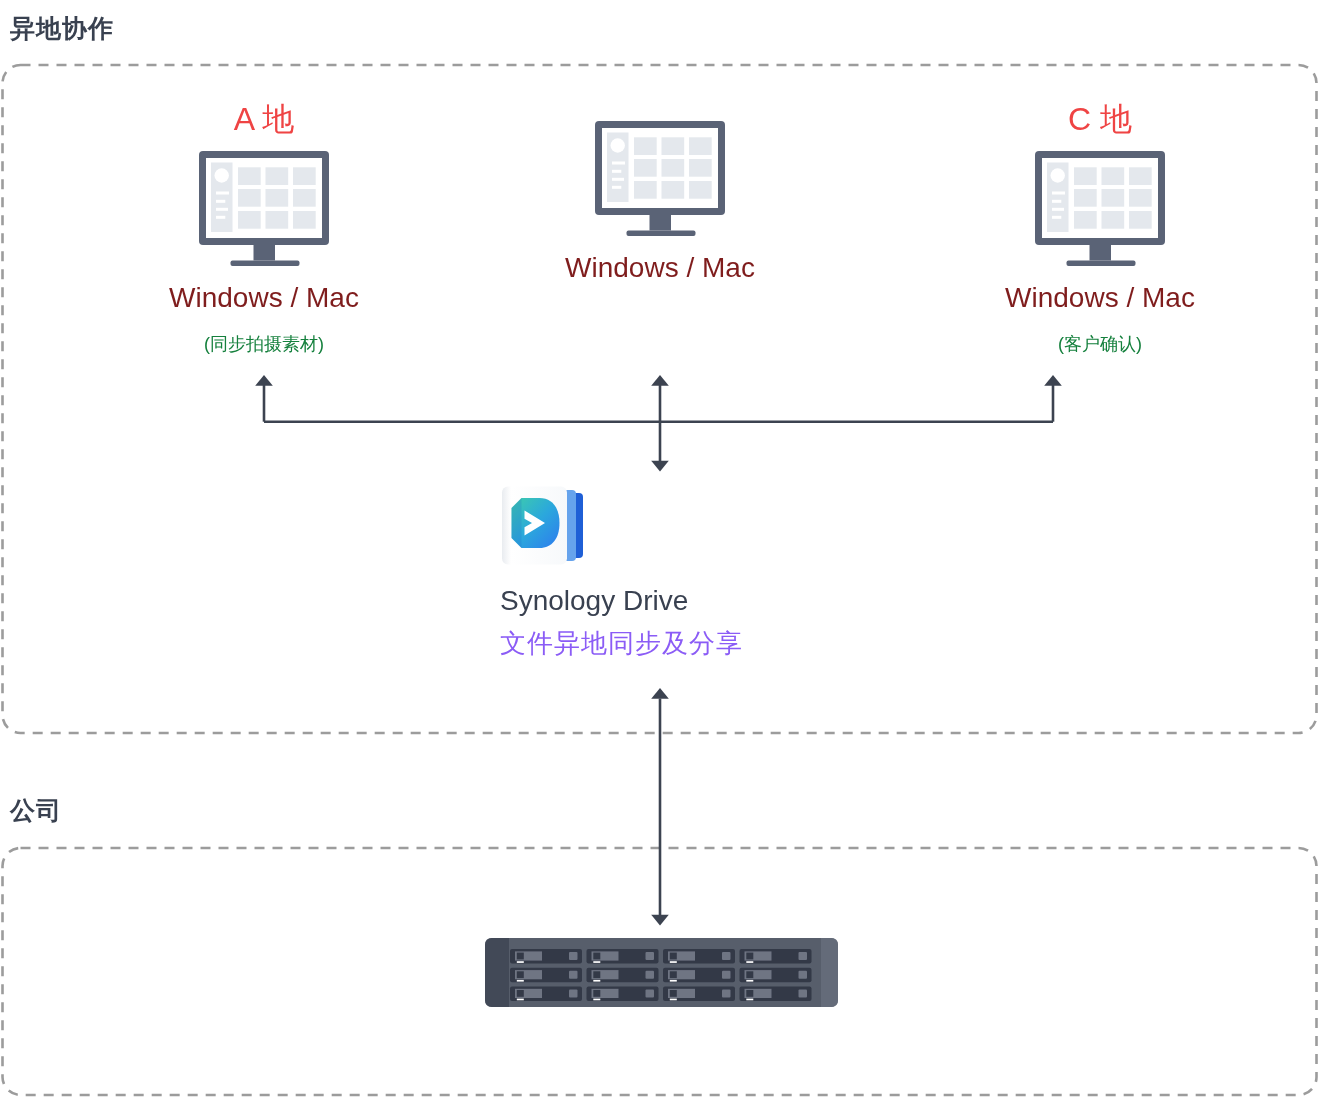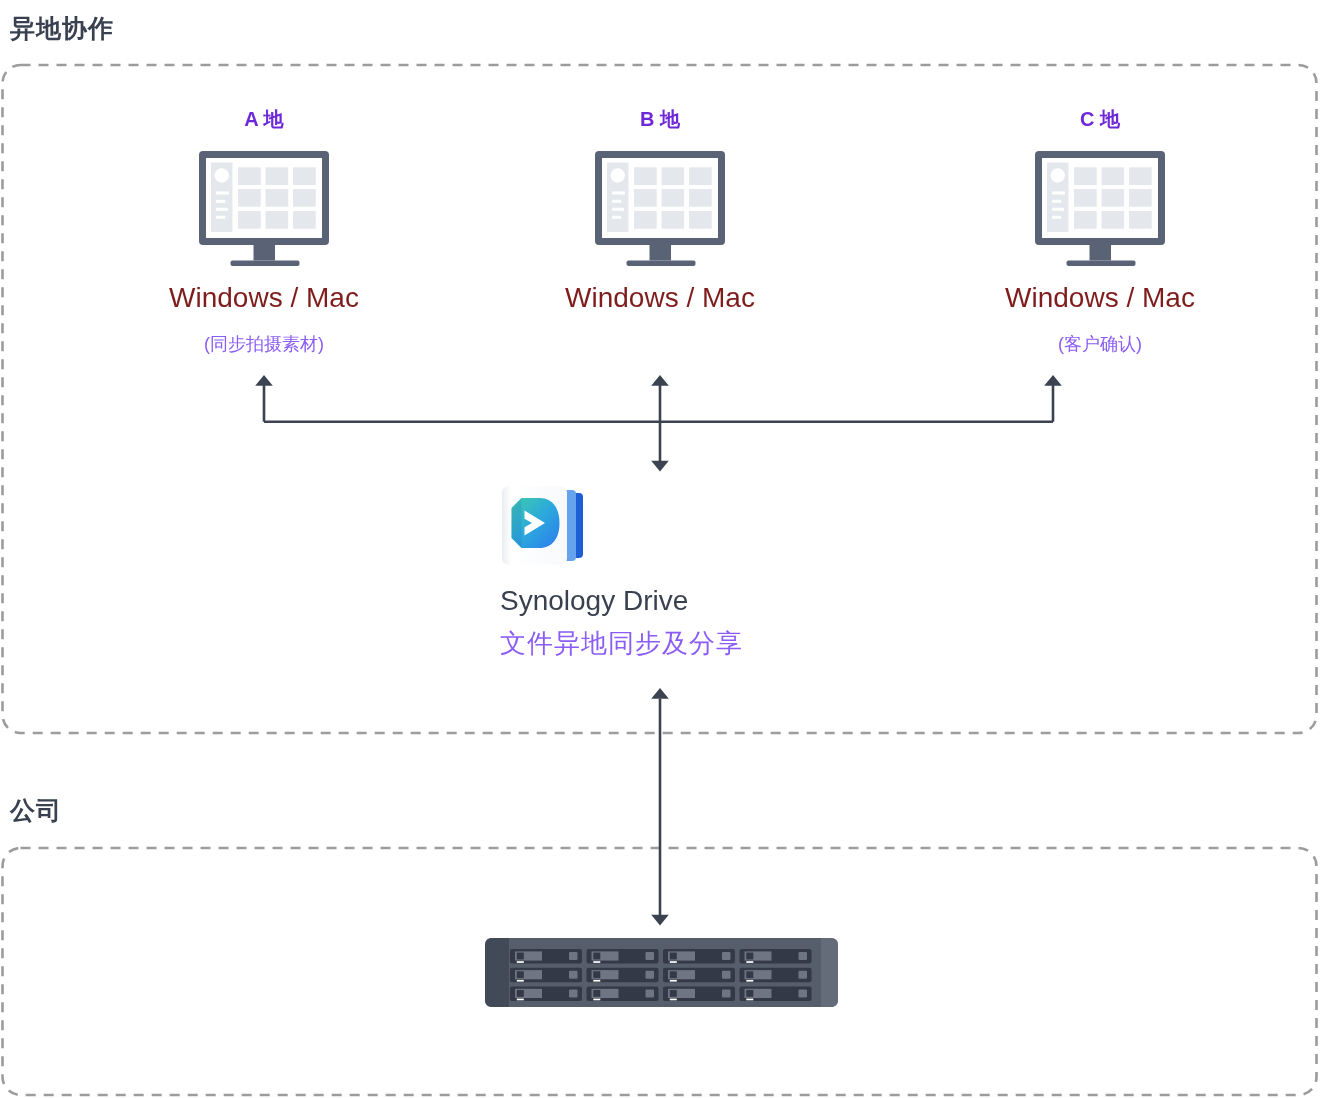--- a/index.html
+++ b/index.html
@@ -28,38 +28,38 @@
   .section-title.remote { top:12px; }
   .section-title.company { top:794px; }
 
   .station {
     position:absolute;
     width:320px;
     top:104px;
     text-align:center;
   }
   .station-name {
-    font-size:20px;
-    font-weight:700;
-    color:#6d28d9;
+    font-size:32px;
+    font-weight:400;
+    color:#ef4444;
     line-height:30px;
   }
   .monitor-wrap { margin-top:17px; height:115px; }
   .station-platform {
     margin-top:15px;
     font-size:28px;
     font-weight:500;
     color:#7f1d1d;
     line-height:34px;
   }
   .station-note {
     margin-top:18px;
     font-size:18px;
     font-weight:500;
-    color:#8b5cf6;
+    color:#15803d;
     line-height:22px;
   }
 
   .hub {
     position:absolute;
     left:500px;
     top:485px;
     width:320px;
     text-align:left;
   }
@@ -147,21 +147,20 @@
         </g>
         <rect x="54.5" y="94" width="21.5" height="15.5" fill="#5A6376"></rect>
         <rect x="31.5" y="109.5" width="69" height="5.5" rx="2" fill="#5A6376"></rect>
       </svg>
     </div>
     <div class="station-platform">Windows / Mac</div>
     <div class="station-note">(同步拍摄素材)</div>
   </div>
 
   <div class="station" style="left:500px">
-    <div class="station-name">B 地</div>
     <div class="monitor-wrap">
       <svg width="130" height="115" viewBox="0 0 130 115">
         <rect x="0" y="0" width="130" height="94" rx="4" fill="#5A6376"></rect>
         <rect x="7" y="7" width="116" height="80" fill="#FFFFFF"></rect>
         <rect x="12" y="11.5" width="21.5" height="69.5" fill="#E4E8ED"></rect>
         <circle cx="22.7" cy="24.5" r="7.2" fill="#FFFFFF"></circle>
         <rect x="17" y="40.5" width="13" height="3" fill="#FFFFFF"></rect>
         <rect x="17" y="48.8" width="9.3" height="3" fill="#FFFFFF"></rect>
         <rect x="17" y="56.8" width="12" height="3" fill="#FFFFFF"></rect>
         <rect x="17" y="64.8" width="9.3" height="3" fill="#FFFFFF"></rect>

